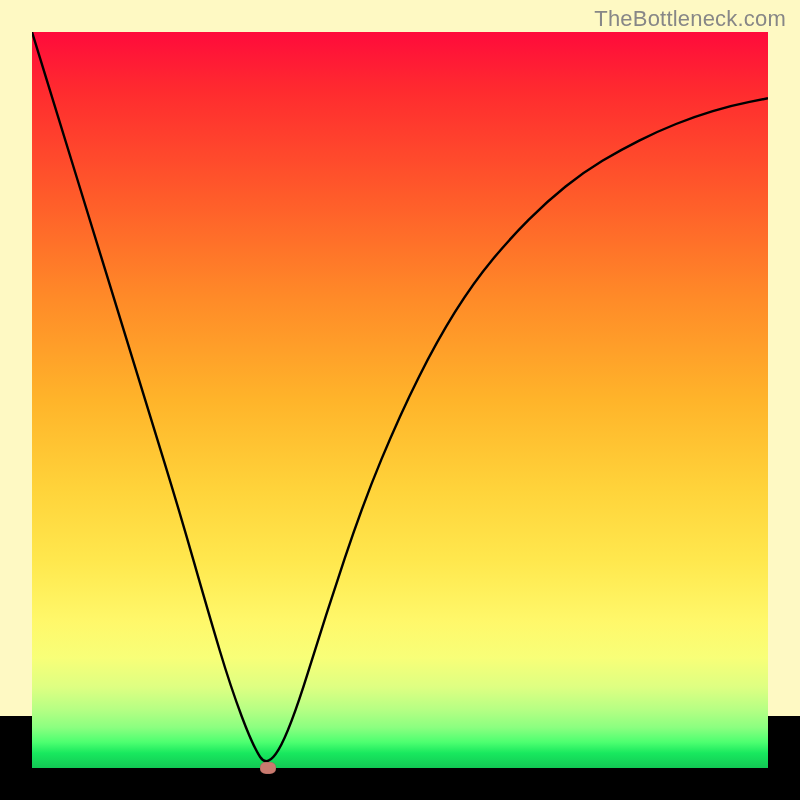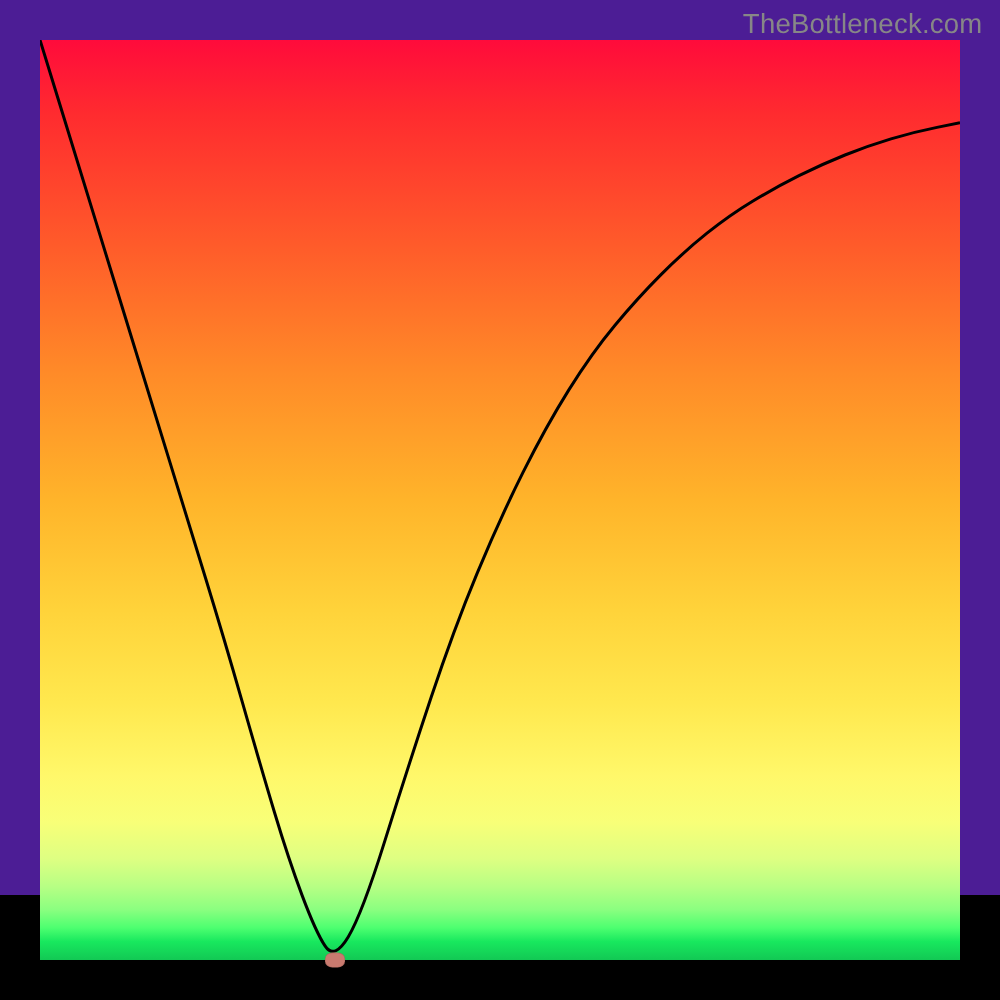--- a/index.html
+++ b/index.html
@@ -10,21 +10,21 @@
     background: #000;
     overflow: hidden;
     font-family: Arial, Helvetica, sans-serif;
   }
   .frame {
     position: absolute;
     top: 0;
     left: 0;
     width: 800px;
     height: 716px;
-    background: #4c1d95;
+    background: #fef9c3;
   }
   .plot {
     position: absolute;
     top: 32px;
     left: 32px;
     width: 736px;
     height: 736px;
     background: linear-gradient(to bottom,
       #ff0b3b 0%,
       #ff2b2f 8%,

